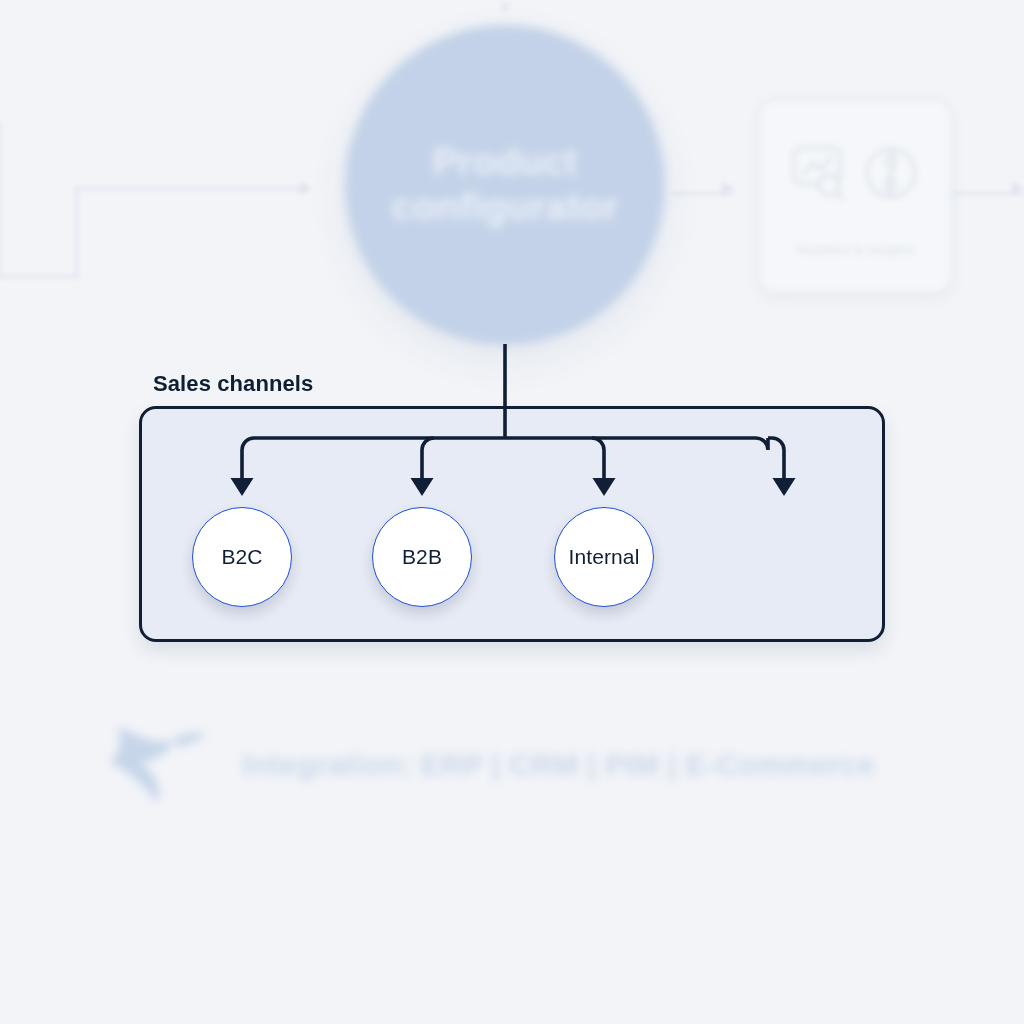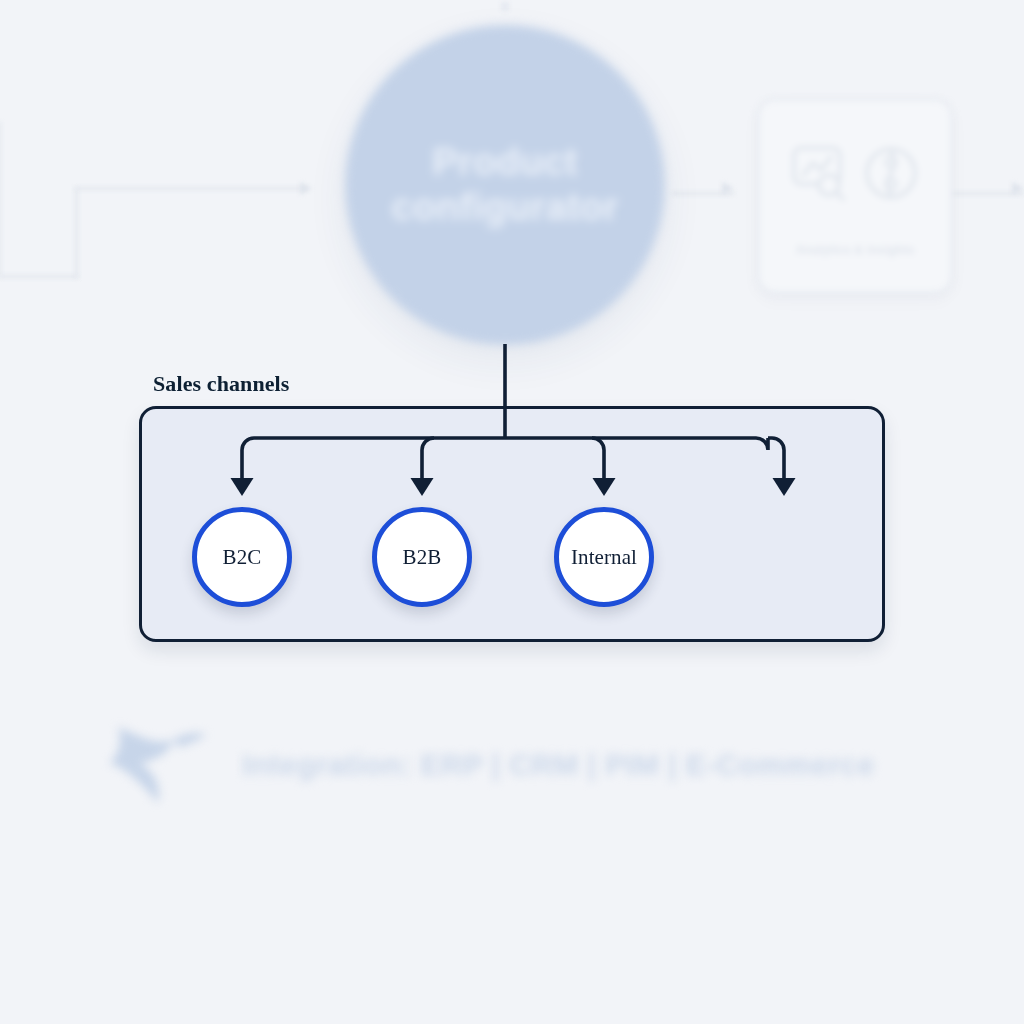--- a/index.html
+++ b/index.html
@@ -128,21 +128,21 @@
     width: 8px;
     height: 9px;
     border-radius: 2px;
     background: #e6eaf1;
   }
 
   
   .fg-layer {
     position: absolute;
     left: 0; top: 0;
-    width: 908px; height: 1024px; font-family: Liberation Serif, serif;
+    width: 908px; height: 1024px;
   }
 
   .section-title {
     position: absolute;
     left: 153px;
     top: 371px;
     font-size: 22px;
     font-weight: 700;
     color: #0d2033;
     letter-spacing: .1px;
@@ -160,21 +160,21 @@
     background: #e7ebf5;
     box-shadow: 0 9px 18px rgba(22,40,70,0.10);
   }
 
   .node {
     position: absolute;
     width: 100px;
     height: 100px;
     border-radius: 50%;
     box-sizing: border-box;
-    border: 5px solid #1d4ed8;
+    border: 1px solid #1d4ed8;
     background: #ffffff;
     display: flex;
     align-items: center;
     justify-content: center;
     box-shadow: 0 7px 13px rgba(22,40,70,0.16);
   }
   .node-label {
     font-size: 21px;
     font-weight: 400;
     color: #101f35;

